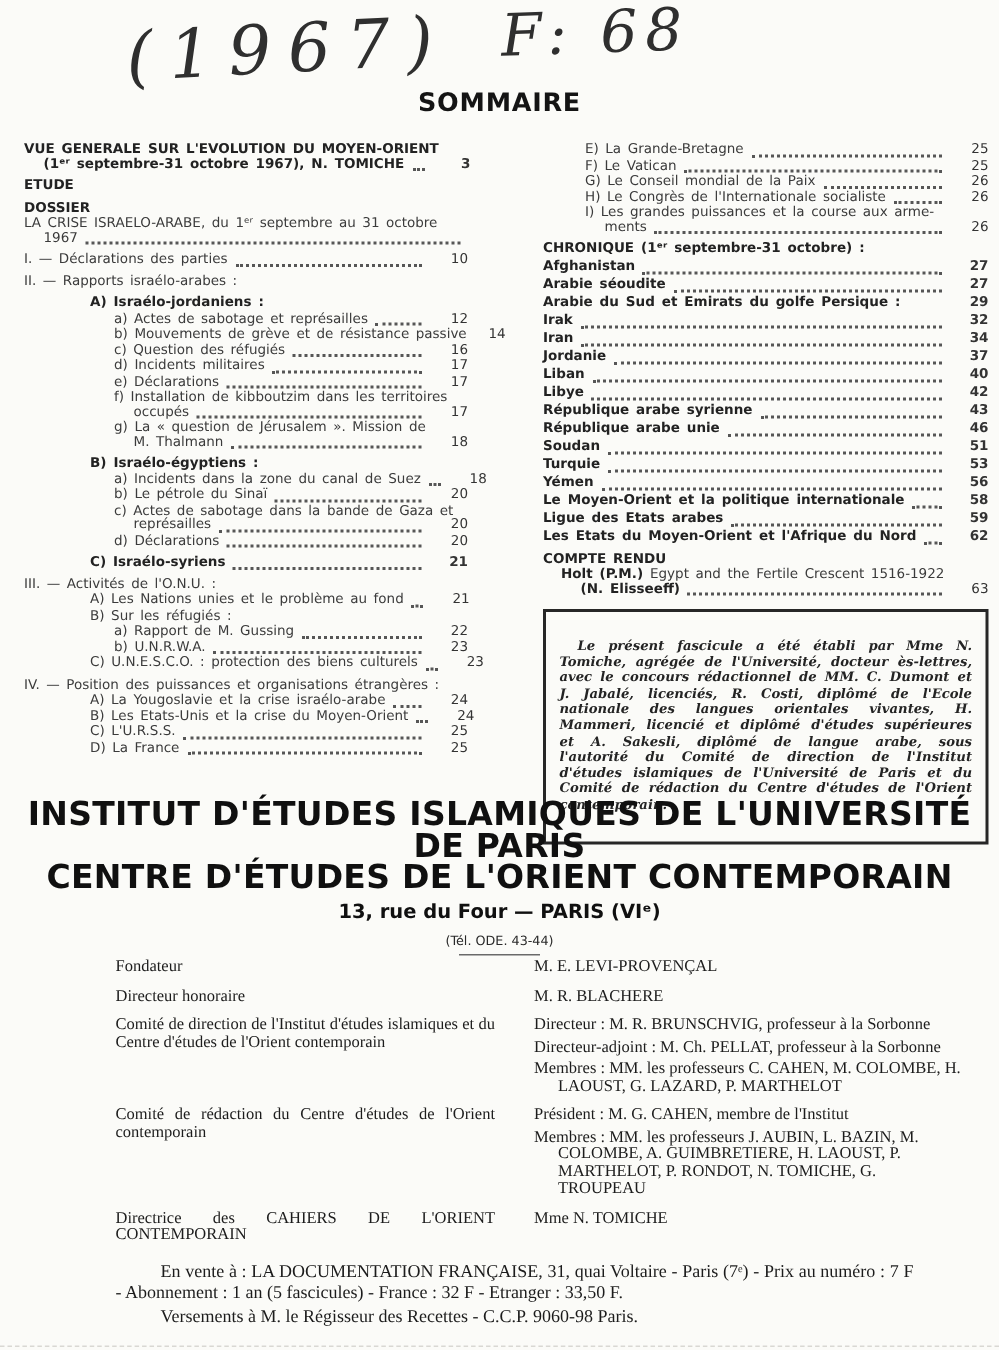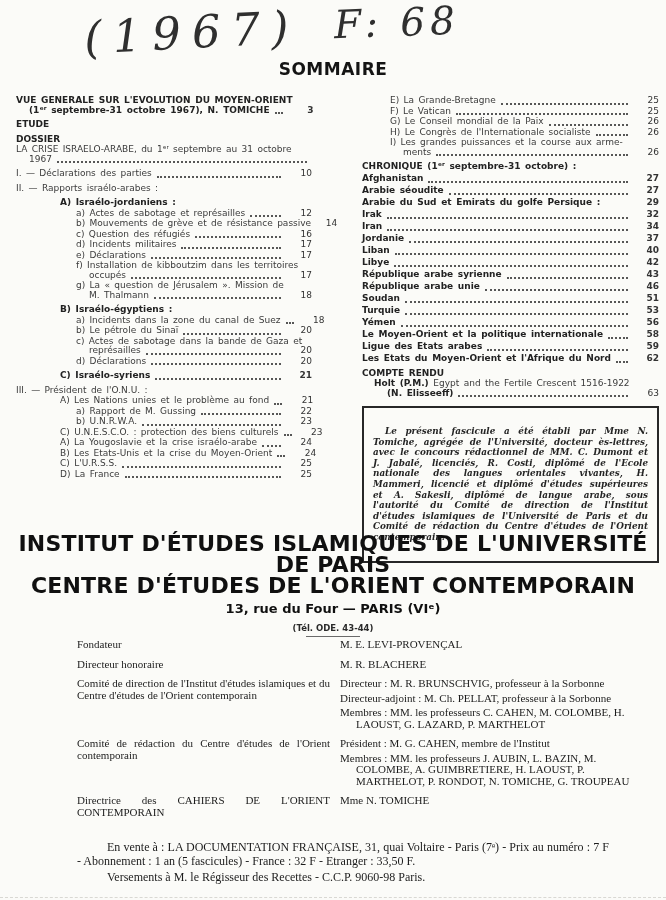--- a/index.html
+++ b/index.html
@@ -47,27 +47,27 @@
   
   .note-box{margin-top:8px;border:2px solid #272727;padding:18px 9px;
     font-family:"DejaVu Serif", serif;font-style:italic;font-weight:700;
     font-size:8.8px;line-height:10.6px;color:#242424;text-align:justify;}
   .note-box .note-text{display:block;text-indent:12px;}
 
   
   .institute{position:absolute;top:533px;left:0;width:666px;text-align:center;color:#101010;}
   .inst1,.inst2{font-weight:700;font-size:22px;line-height:21px;letter-spacing:0.2px;}
   .addr{font-weight:700;font-size:13px;margin-top:5px;}
-  .phone{font-weight:700;font-size:8.5px;margin-top:7px;color:#2a2a2a;}
+  .phone{font-weight:400;font-size:8.5px;margin-top:7px;color:#2a2a2a;}
   .phone-rule{width:54px;height:1px;background:#6a6a6a;margin:3px auto 0;}
 
   
   .staff{position:absolute;top:639px;left:77px;width:566px;
     font-family:"Liberation Serif", serif;font-size:11px;line-height:11.5px;color:#1c1c1c;}
-  .staff-row{display:flex;margin-bottom:5px;}
+  .staff-row{display:flex;margin-bottom:5px;gap:16px;}
   .staff-left{flex:none;width:253px;padding-right:10px;text-align:justify;}
   .staff-right{flex:1;}
   .staff-right p{margin:0 0 3px;padding-left:16px;text-indent:-16px;}
 
   
   .footer{position:absolute;top:841px;left:77px;width:532px;
     font-family:"Liberation Serif", serif;font-size:12px;line-height:13.5px;color:#1c1c1c;}
   .footer p{margin:0 0 3px;text-indent:30px;text-align:justify;}
 </style>
 </head>
@@ -211,49 +211,59 @@
         </div>
         <div class="toc-entry bold gap ind3">
           <div class="toc-row">
             <span class="toc-label">C) Israélo-syriens</span>
             <span class="dots"></span>
             <span class="page-num">21</span>
           </div>
         </div>
         <div class="toc-entry gap">
           <div class="toc-row">
-            <span class="toc-label">III. — Président de l'O.N.U. :</span>
+            <span class="toc-label">III. — Activités de l'O.N.U. :</span>
           </div>
         </div>
         <div class="toc-entry ind3">
           <div class="toc-row">
             <span class="toc-label">A) Les Nations unies et le problème au fond</span>
             <span class="dots"></span>
             <span class="page-num">21</span>
           </div>
         </div>
+        <div class="toc-entry ind3">
+          <div class="toc-row">
+            <span class="toc-label">B) Sur les réfugiés :</span>
+          </div>
+        </div>
         <div class="toc-entry ind4">
           <div class="toc-row">
             <span class="toc-label">a) Rapport de M. Gussing</span>
             <span class="dots"></span>
             <span class="page-num">22</span>
           </div>
         </div>
         <div class="toc-entry ind4">
           <div class="toc-row">
             <span class="toc-label">b) U.N.R.W.A.</span>
             <span class="dots"></span>
             <span class="page-num">23</span>
           </div>
         </div>
         <div class="toc-entry ind3">
           <div class="toc-row">
             <span class="toc-label">C) U.N.E.S.C.O. : protection des biens culturels</span>
             <span class="dots"></span>
             <span class="page-num">23</span>
+          </div>
+        </div>
+        <div class="toc-entry gap">
+          <div class="toc-row">
+            <span class="toc-label">IV. — Position des puissances et organisations étrangères :</span>
           </div>
         </div>
         <div class="toc-entry ind3">
           <div class="toc-row">
             <span class="toc-label">A) La Yougoslavie et la crise israélo-arabe</span>
             <span class="dots"></span>
             <span class="page-num">24</span>
           </div>
         </div>
         <div class="toc-entry ind3">

